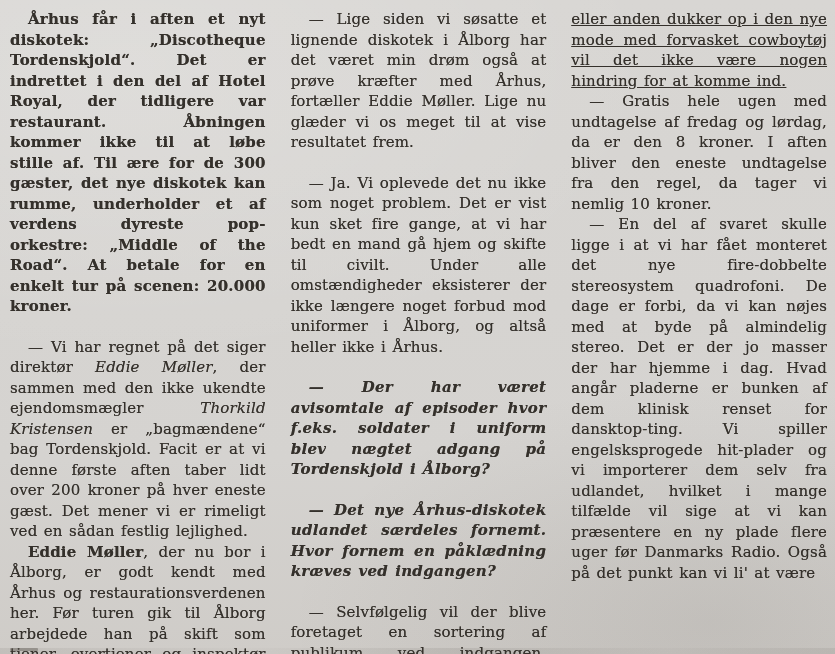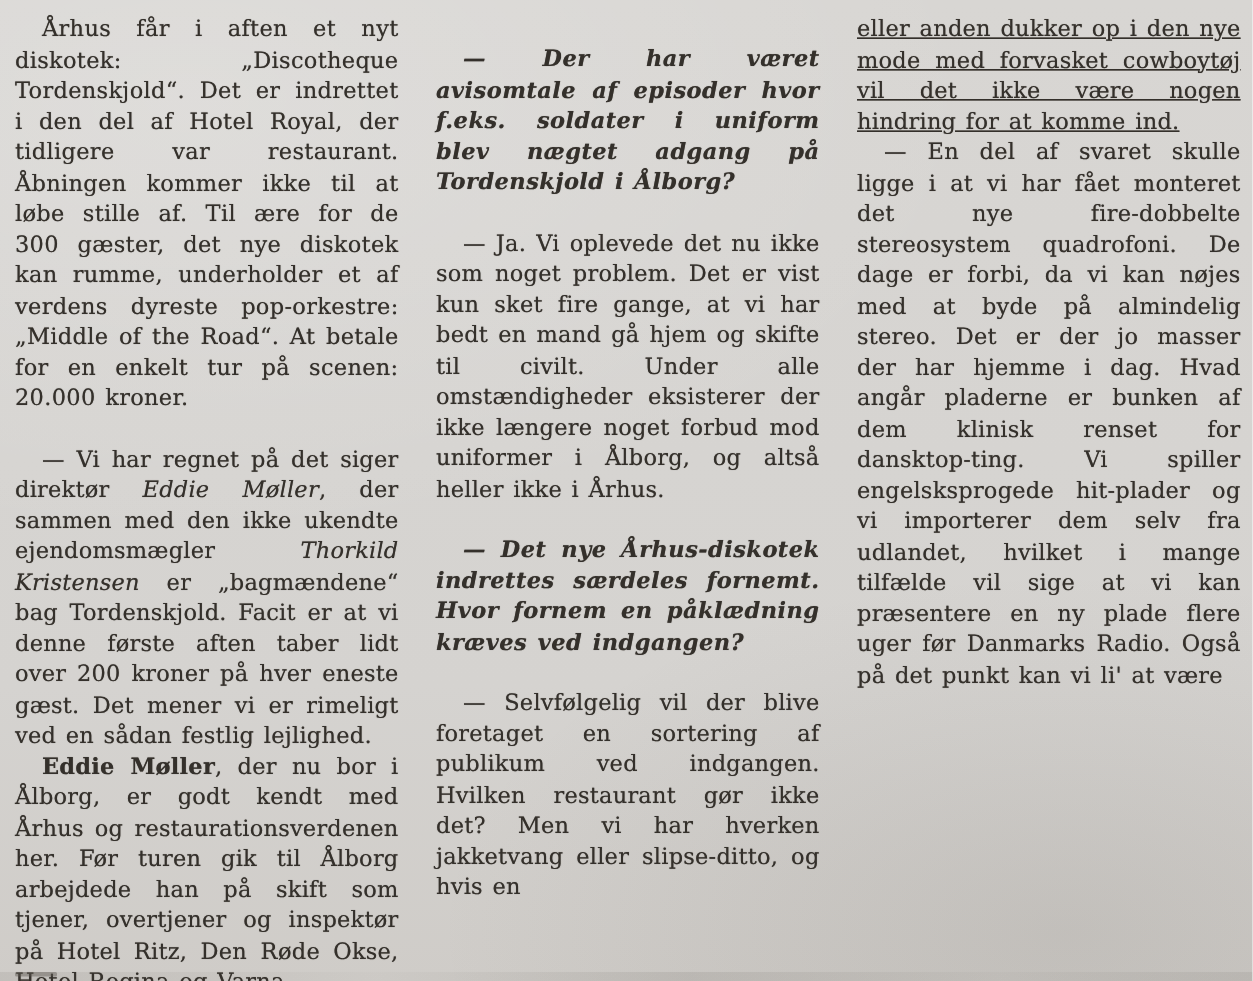--- a/index.html
+++ b/index.html
@@ -27,21 +27,21 @@
     font-size: 15px;
     line-height: 20.5px;
     text-align: justify;
     letter-spacing: 0.15px;
     word-spacing: 1.5px;
     text-shadow: 0 0 0.5px rgba(45,40,34,0.65);
   }
   .col p { margin: 0; text-indent: 18px; }
   .col p.noindent { text-indent: 0; text-decoration: underline; }
   .col p.gap { margin-top: 20px; }
-  .lead { font-weight: normal; letter-spacing: 0.2px; }
+  .lead { font-weight: bold; letter-spacing: 0.2px; }
   .q { font-style: italic; font-weight: bold; letter-spacing: 0.3px; }
   .it { font-style: italic; }
   .b { font-weight: bold; }
   .bottom-mark {
     position: absolute;
     left: 10px; bottom: 3px;
     width: 28px; height: 3px;
     background: rgba(95,90,84,0.45);
     border-radius: 1px;
   }
@@ -59,28 +59,30 @@
 
 <div class="page">
 
   <div class="col">
     <p class="lead">Århus får i aften et nyt diskotek: „Discotheque Tordenskjold“. Det er indrettet i den del af Hotel Royal, der tidligere var restaurant. Åbningen kommer ikke til at løbe stille af. Til ære for de 300 gæster, det nye diskotek kan rumme, underholder et af verdens dyreste pop-orkestre: „Middle of the Road“. At betale for en enkelt tur på scenen: 20.000 kroner.</p>
     <p class="gap"><span>— Vi har regnet på det siger direktør </span><span class="it">Eddie Møller</span><span>, der sammen med den ikke ukendte ejendomsmægler </span><span class="it">Thorkild Kristensen</span><span> er „bagmændene“ bag Tordenskjold. Facit er at vi denne første aften taber lidt over 200 kroner på hver eneste gæst. Det mener vi er rimeligt ved en sådan festlig lejlighed.</span></p>
     <p><span class="b">Eddie Møller</span><span>, der nu bor i Ålborg, er godt kendt med Århus og restaurationsverdenen her. Før turen gik til Ålborg arbejdede han på skift som tjener, overtjener og inspektør på Hotel Ritz, Den Røde Okse, Hotel Regina og Varna.</span></p>
   </div>
 
   <div class="col">
+    <p>— Lige siden vi søsatte et lignende diskotek i Ålborg har det været min drøm også at prøve kræfter med Århus, fortæller Eddie Møller. Lige nu glæder vi os meget til at vise resultatet frem.</p>
+    <p class="gap">— Ja. Vi oplevede det nu ikke som noget problem. Det er vist kun sket fire gange, at vi har bedt en mand gå hjem og skifte til civilt. Under alle omstændigheder eksisterer der ikke længere noget forbud mod uniformer i Ålborg, og altså heller ikke i Århus.</p>
     <p class="gap q">— Der har været avisomtale af episoder hvor f.eks. soldater i uniform blev nægtet adgang på Tordenskjold i Ålborg?</p>
-    <p class="gap">— Ja. Vi oplevede det nu ikke som noget problem. Det er vist kun sket fire gange, at vi har bedt en mand gå hjem og skifte til civilt. Under alle omstændigheder eksisterer der ikke længere noget forbud mod uniformer i Ålborg, og altså heller ikke i Århus.</p>
-    <p class="gap q">— Det nye Århus-diskotek indrettes særdeles fornemt. Hvor fornem en påklædning kræves ved indgangen?</p>
+    <p class="gap q">— Det nye Århus-diskotek udlandet særdeles fornemt. Hvor fornem en påklædning kræves ved indgangen?</p>
     <p class="gap">— Selvfølgelig vil der blive foretaget en sortering af publikum ved indgangen. Hvilken restaurant gør ikke det? Men vi har hverken jakketvang eller slipse-ditto, og hvis en</p>
   </div>
 
   <div class="col">
     <p class="noindent">eller anden dukker op i den nye mode med forvasket cowboytøj vil det ikke være nogen hindring for at komme ind.</p>
+    <p>— Gratis hele ugen med undtagelse af fredag og lørdag, da er den 8 kroner. I aften bliver den eneste undtagelse fra den regel, da tager vi nemlig 10 kroner.</p>
     <p>— En del af svaret skulle ligge i at vi har fået monteret det nye fire-dobbelte stereosystem quadrofoni. De dage er forbi, da vi kan nøjes med at byde på almindelig stereo. Det er der jo masser der har hjemme i dag. Hvad angår pladerne er bunken af dem klinisk renset for dansktop-ting. Vi spiller engelsksprogede hit-plader og vi importerer dem selv fra udlandet, hvilket i mange tilfælde vil sige at vi kan præsentere en ny plade flere uger før Danmarks Radio. Også på det punkt kan vi li' at være</p>
 
   </div>
 
 </div>
 
 <div class="bottom-mark"></div>
 <div class="edge-smudge"></div>
 
 </body></html>

